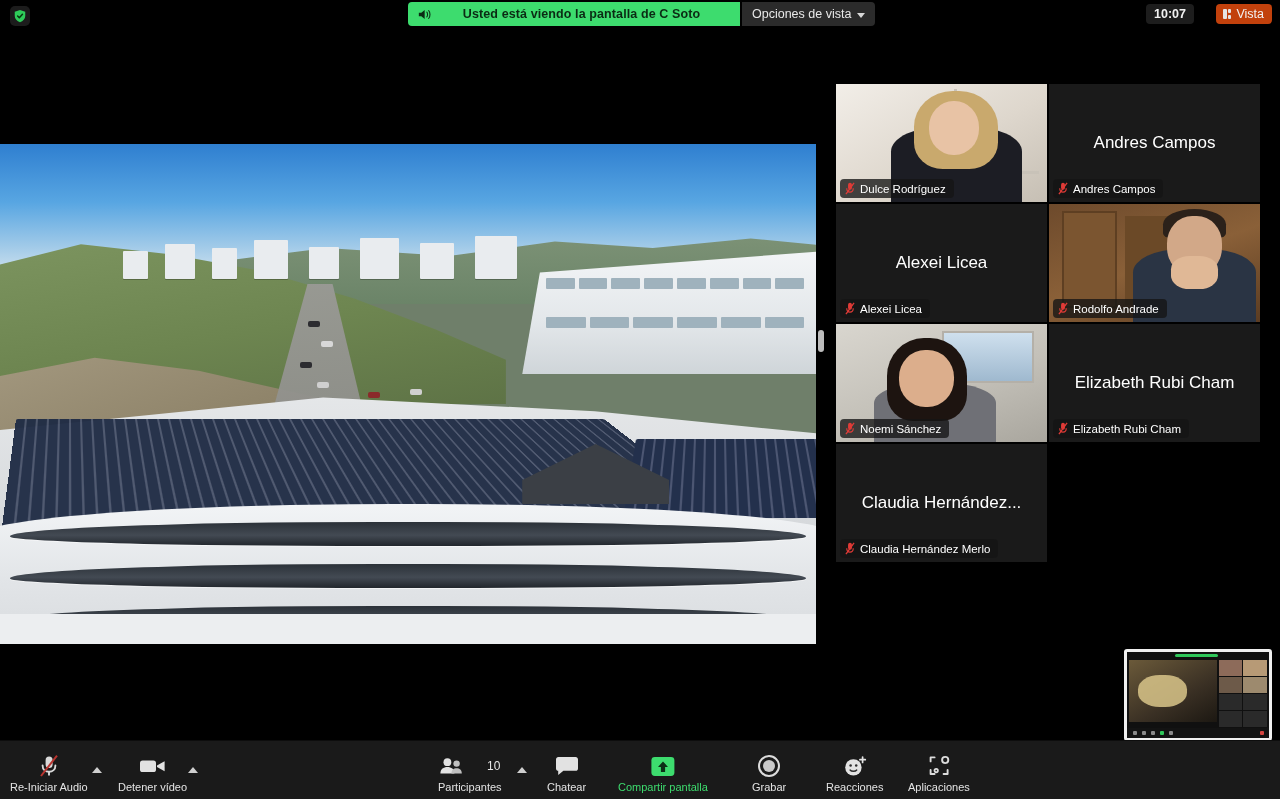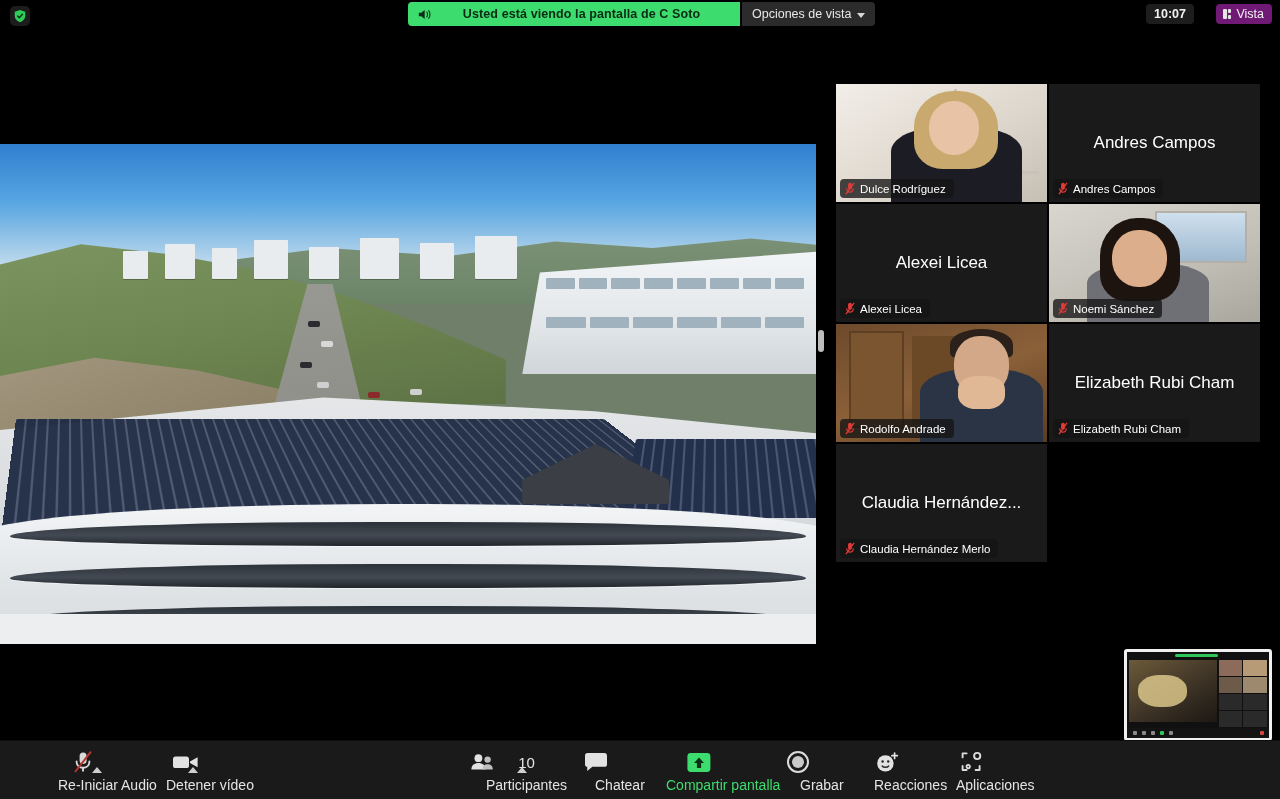--- a/index.html
+++ b/index.html
@@ -77,21 +77,21 @@
   .clock {
     position: absolute; right: 86px; top: 4px;
     background: #1d1d1d;
     color: #f2f2f2;
     font-size: 12.5px; font-weight: 700;
     border-radius: 4px;
     padding: 3px 8px;
   }
   .view-btn {
     position: absolute; right: 8px; top: 4px;
-    background: #701a75;
+    background: #c2410c;
     color: #f2f2f2;
     font-size: 12.5px;
     border-radius: 4px;
     padding: 3px 8px 3px 7px;
     display: flex; align-items: center; gap: 5px;
     cursor: pointer;
   }
   .layout-ico { display: flex; gap: 1.5px; align-items: stretch; height: 10px; }
   .layout-ico .big { width: 4px; background: #e6e6e6; border-radius: 1px; }
   .layout-ico .col { display: flex; flex-direction: column; gap: 1.5px; }
@@ -342,31 +342,31 @@
   }
   .tool {
     position: absolute;
     bottom: 6px;
     display: flex; flex-direction: column; align-items: center;
     gap: 3px;
     cursor: pointer;
     user-select: none;
   }
   .tool .ico { height: 24px; display: flex; align-items: center; justify-content: center; }
-  .tool .lbl { color: #e4e4e4; font-size: 14px; white-space: nowrap; margin-left: 48px; }
+  .tool .lbl { color: #e4e4e4; font-size: 11px; white-space: nowrap; }
   .tool.green .lbl { color: #3ddc6e; }
   .caret-up {
     position: absolute; bottom: 26px;
     width: 0; height: 0;
     border-left: 5px solid transparent;
     border-right: 5px solid transparent;
     border-bottom: 6px solid #cfcfcf;
     cursor: pointer;
   }
-  .count-badge { color: #e4e4e4; font-size: 15px; margin-left: 14px; }
+  .count-badge { color: #e4e4e4; font-size: 12px; margin-left: 14px; }
 </style>
 </head>
 <body>
 
 <div id="app">
 
   <div class="topbar">
 
     <div class="shield-badge">
       <svg width="14" height="14" viewBox="0 0 16 16">
@@ -522,56 +522,56 @@
               <rect x="3.6" y="1" width="4.8" height="8.4" rx="2.4" fill="#e03b37"></rect>
               <path d="M2 7.6 C2 10.6 3.9 12.4 6 12.4 C8.1 12.4 10 10.6 10 7.6" stroke="#e03b37" stroke-width="1.4" fill="none"></path>
               <line x1="1" y1="15" x2="11" y2="1" stroke="#e03b37" stroke-width="1.6"></line>
             </svg>
         </span>
         <span class="nm">Alexei Licea</span>
       </div>
     </div>
 
     <div class="tile">
+      <div class="bg scene-rodolfo">
+        <span class="panel"></span>
+          <span class="panel2"></span>
+          <span class="person"></span>
+          <span class="hair"></span>
+          <span class="head"></span>
+          <span class="hands"></span>
+      </div>
+      <div class="namebar">
+        <span class="mic-muted">
+          <svg width="10" height="13" viewBox="0 0 12 16">
+              <rect x="3.6" y="1" width="4.8" height="8.4" rx="2.4" fill="#e03b37"></rect>
+              <path d="M2 7.6 C2 10.6 3.9 12.4 6 12.4 C8.1 12.4 10 10.6 10 7.6" stroke="#e03b37" stroke-width="1.4" fill="none"></path>
+              <line x1="1" y1="15" x2="11" y2="1" stroke="#e03b37" stroke-width="1.6"></line>
+            </svg>
+        </span>
+        <span class="nm">Rodolfo Andrade</span>
+      </div>
+    </div>
+
+    <div class="tile">
       <div class="bg scene-noemi">
         <span class="window"></span>
           <span class="person"></span>
           <span class="hair"></span>
           <span class="head"></span>
       </div>
       <div class="namebar">
         <span class="mic-muted">
           <svg width="10" height="13" viewBox="0 0 12 16">
               <rect x="3.6" y="1" width="4.8" height="8.4" rx="2.4" fill="#e03b37"></rect>
               <path d="M2 7.6 C2 10.6 3.9 12.4 6 12.4 C8.1 12.4 10 10.6 10 7.6" stroke="#e03b37" stroke-width="1.4" fill="none"></path>
               <line x1="1" y1="15" x2="11" y2="1" stroke="#e03b37" stroke-width="1.6"></line>
             </svg>
         </span>
         <span class="nm">Noemi Sánchez</span>
-      </div>
-    </div>
-
-    <div class="tile">
-      <div class="bg scene-rodolfo">
-        <span class="panel"></span>
-          <span class="panel2"></span>
-          <span class="person"></span>
-          <span class="hair"></span>
-          <span class="head"></span>
-          <span class="hands"></span>
-      </div>
-      <div class="namebar">
-        <span class="mic-muted">
-          <svg width="10" height="13" viewBox="0 0 12 16">
-              <rect x="3.6" y="1" width="4.8" height="8.4" rx="2.4" fill="#e03b37"></rect>
-              <path d="M2 7.6 C2 10.6 3.9 12.4 6 12.4 C8.1 12.4 10 10.6 10 7.6" stroke="#e03b37" stroke-width="1.4" fill="none"></path>
-              <line x1="1" y1="15" x2="11" y2="1" stroke="#e03b37" stroke-width="1.6"></line>
-            </svg>
-        </span>
-        <span class="nm">Rodolfo Andrade</span>
       </div>
     </div>
 
     <div class="tile">
       <div class="center-name">Elizabeth Rubi Cham</div>
       <div class="namebar">
         <span class="mic-muted">
           <svg width="10" height="13" viewBox="0 0 12 16">
               <rect x="3.6" y="1" width="4.8" height="8.4" rx="2.4" fill="#e03b37"></rect>
               <path d="M2 7.6 C2 10.6 3.9 12.4 6 12.4 C8.1 12.4 10 10.6 10 7.6" stroke="#e03b37" stroke-width="1.4" fill="none"></path>

